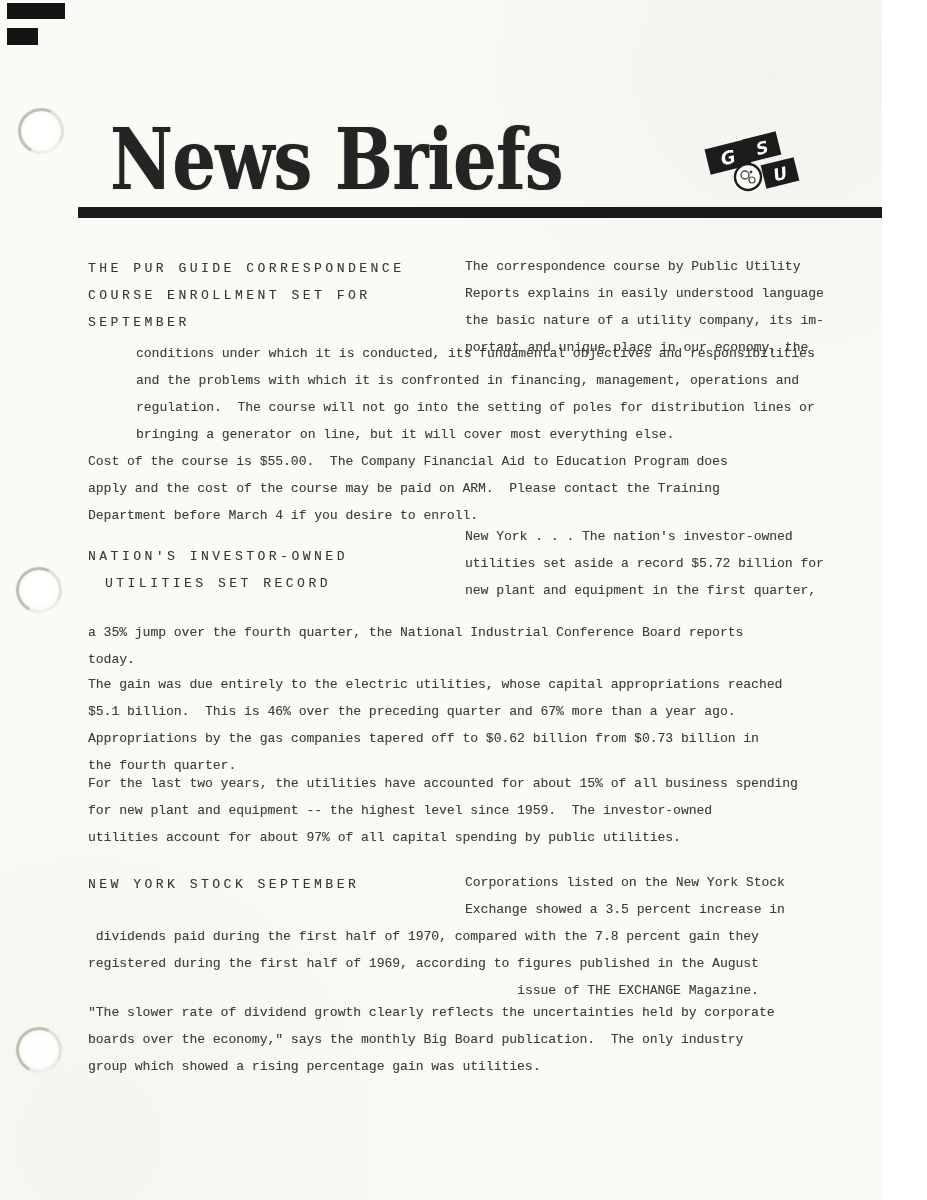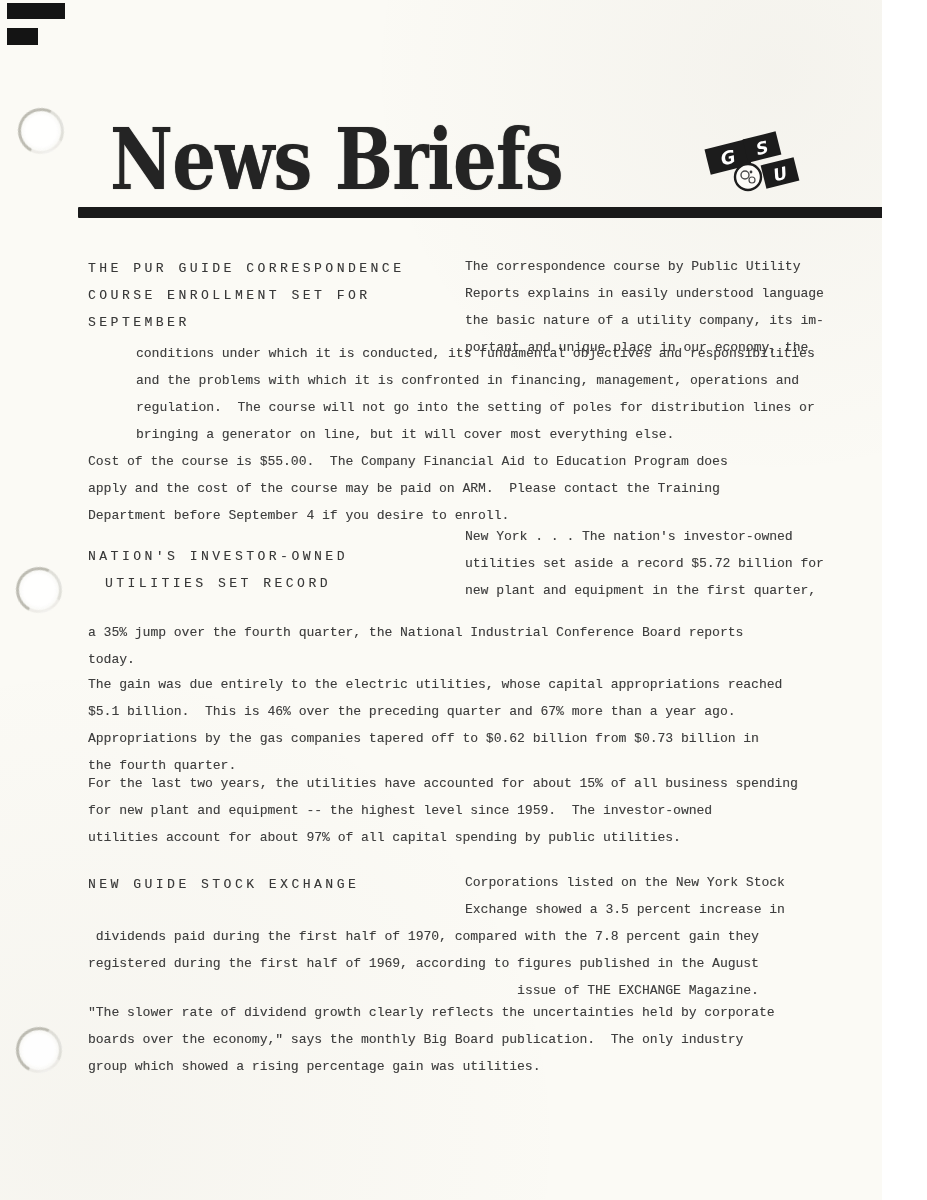--- a/index.html
+++ b/index.html
@@ -88,42 +88,42 @@
     <div class="tblock" style="left:465px;top:253px;">The correspondence course by Public Utility
 Reports explains in easily understood language
 the basic nature of a utility company, its im-
 portant and unique place in our economy, the</div>
     <div class="tblock" style="left:88px;top:340px;margin-left:48px;">conditions under which it is conducted, its fundamental objectives and responsibilities
 and the problems with which it is confronted in financing, management, operations and
 regulation.  The course will not go into the setting of poles for distribution lines or
 bringing a generator on line, but it will cover most everything else.</div>
     <div class="tblock" style="left:88px;top:448px;">Cost of the course is $55.00.  The Company Financial Aid to Education Program does
 apply and the cost of the course may be paid on ARM.  Please contact the Training
-Department before September 4 if you desire to enroll.</div>
+Department before March 4 if you desire to enroll.</div>
   </div>
 
   <div>
     <div class="tblock theading" style="left:88px;top:543px;text-align:center;">NATION'S INVESTOR-OWNED
 UTILITIES SET RECORD</div>
     <div class="tblock" style="left:465px;top:523px;">New York . . . The nation's investor-owned
 utilities set aside a record $5.72 billion for
 new plant and equipment in the first quarter,</div>
     <div class="tblock" style="left:88px;top:619px;">a 35% jump over the fourth quarter, the National Industrial Conference Board reports
 today.</div>
     <div class="tblock" style="left:88px;top:671px;">The gain was due entirely to the electric utilities, whose capital appropriations reached
 $5.1 billion.  This is 46% over the preceding quarter and 67% more than a year ago.
 Appropriations by the gas companies tapered off to $0.62 billion from $0.73 billion in
 the fourth quarter.</div>
     <div class="tblock" style="left:88px;top:770px;">For the last two years, the utilities have accounted for about 15% of all business spending
 for new plant and equipment -- the highest level since 1959.  The investor-owned
 utilities account for about 97% of all capital spending by public utilities.</div>
   </div>
 
   <div>
-    <div class="tblock theading" style="left:88px;top:871px;">NEW GUIDE STOCK EXCHANGE</div>
+    <div class="tblock theading" style="left:88px;top:871px;">NEW YORK STOCK SEPTEMBER</div>
     <div class="tblock" style="left:465px;top:869px;">Corporations listed on the New York Stock
 Exchange showed a 3.5 percent increase in</div>
     <div class="tblock" style="left:88px;top:923px;text-align:right;">dividends paid during the first half of 1970, compared with the 7.8 percent gain they
 registered during the first half of 1969, according to figures published in the August
 issue of THE EXCHANGE Magazine.</div>
     <div class="tblock" style="left:88px;top:999px;">"The slower rate of dividend growth clearly reflects the uncertainties held by corporate
 boards over the economy," says the monthly Big Board publication.  The only industry
 group which showed a rising percentage gain was utilities.</div>
   </div>
 

